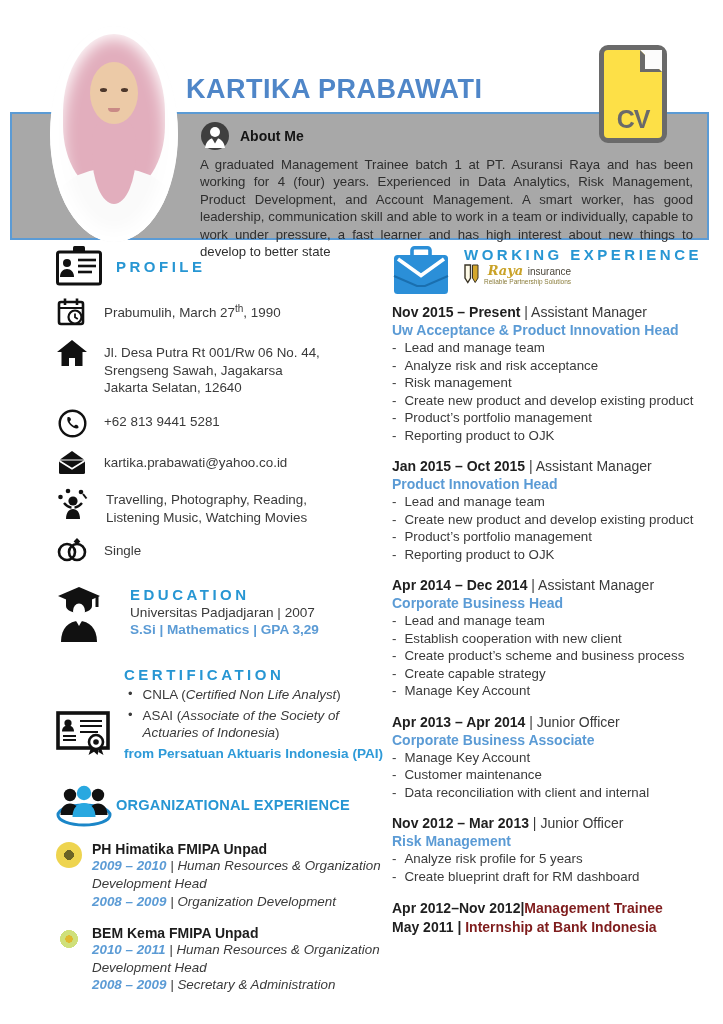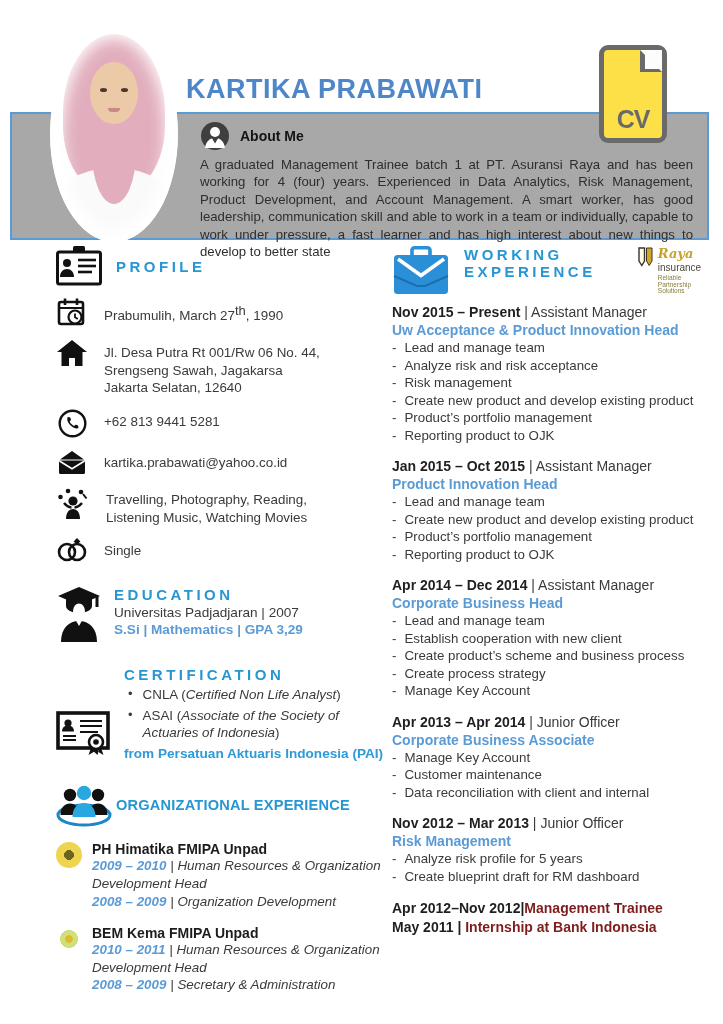--- a/index.html
+++ b/index.html
@@ -46,24 +46,24 @@
   .col-left{position:absolute;left:56px;top:246px;width:330px;}
   .col-right{position:absolute;left:392px;top:246px;width:324px;}
 
   .sec-head{display:flex;align-items:center;gap:14px;}
   .sec-title{font-size:15px;font-weight:bold;color:#2796d3;letter-spacing:3.5px;}
 
   
   .p-item{display:flex;align-items:flex-start;gap:16px;margin-top:12px;}
   .p-icon{flex:0 0 32px;display:flex;justify-content:center;}
   .p-text{font-size:13.4px;line-height:1.32;white-space:pre-line;padding-top:4px;}
-  sup{font-size:13px;}
-
-  
-  .edu{display:flex;gap:12px;margin-top:24px;align-items:flex-start;}
+  sup{font-size:10px;}
+
+  
+  .edu{display:flex;gap:28px;margin-top:24px;align-items:flex-start;}
   .edu-line1{font-size:13.6px;margin-top:2px;}
   .edu-line2{font-size:13.6px;font-weight:bold;color:#5b9bd5;margin-top:2px;}
 
   
   .cert{display:flex;gap:12px;margin-top:24px;align-items:flex-end;}
   .cert-item{display:flex;gap:10px;font-size:13.4px;line-height:1.3;margin-top:3px;margin-left:4px;}
   .cert-item:before{content:"•";font-size:13px;}
   .cert-footer{font-size:13.6px;font-weight:bold;color:#2e9ad8;margin-top:4px;}
   .em{font-style:italic;}
 
@@ -74,21 +74,21 @@
   .org{display:flex;gap:10px;margin-top:14px;align-items:flex-start;}
   .org-logo{flex:0 0 26px;height:26px;border-radius:50%;margin-top:1px;position:relative;}
   .logo-ph{background:radial-gradient(circle at 50% 50%,#6b6326 0 26%,#eed44f 27% 92%,#b89a2a 93% 100%);}
   .logo-bem{background:radial-gradient(circle at 50% 50%,#e0b92f 0 20%,#cfe07a 21% 48%,#ffffff 49% 88%,#dd9aa2 89% 100%);}
   .org-name{font-size:14px;font-weight:bold;color:#1c1c1c;}
   .org-role{font-size:13.4px;line-height:1.34;font-style:italic;}
   .org-period{font-weight:bold;color:#5b9bd5;}
   .sep{white-space:pre;color:#3a3a3a;}
 
   
-  .we-head-right{display:flex;flex-direction:row;}
+  .we-head-right{display:flex;flex-direction:column;text-align:right;}
   .raya{display:flex;gap:5px;margin-top:1px;align-items:flex-start;}
   .raya-txt{display:flex;flex-direction:column;line-height:1;}
   .raya-line1{font-family:"DejaVu Serif",serif;font-style:italic;font-weight:bold;
               color:#c9a227;font-size:13px;}
   .raya-word{font-family:"Liberation Sans",sans-serif;font-style:normal;font-weight:normal;
              color:#4a463a;font-size:10px;}
   .raya-tag{font-size:6.5px;color:#8a7c3a;margin-top:2px;}
   .jobs{margin-top:8px;}
   .job{margin-bottom:14px;}
   .job-head{font-size:14px;line-height:1.22;}
@@ -397,21 +397,21 @@
         <div class="b">
             <span>Lead and manage team</span>
           </div>
         <div class="b">
             <span>Establish cooperation with new client</span>
           </div>
         <div class="b">
             <span>Create product’s scheme and business process</span>
           </div>
         <div class="b">
-            <span>Create process strategy</span>
+            <span>Create capable strategy</span>
           </div>
         <div class="b">
             <span>Manage Key Account</span>
           </div>
       </div>
 
       <div class="job">
         <div class="job-head"><span class="job-period">Apr 2013 – Apr 2014</span><span class="sep"> | </span><span class="job-title">Junior Officer</span></div>
         <div class="job-sub">Corporate Business Associate</div>
         <div class="b">

